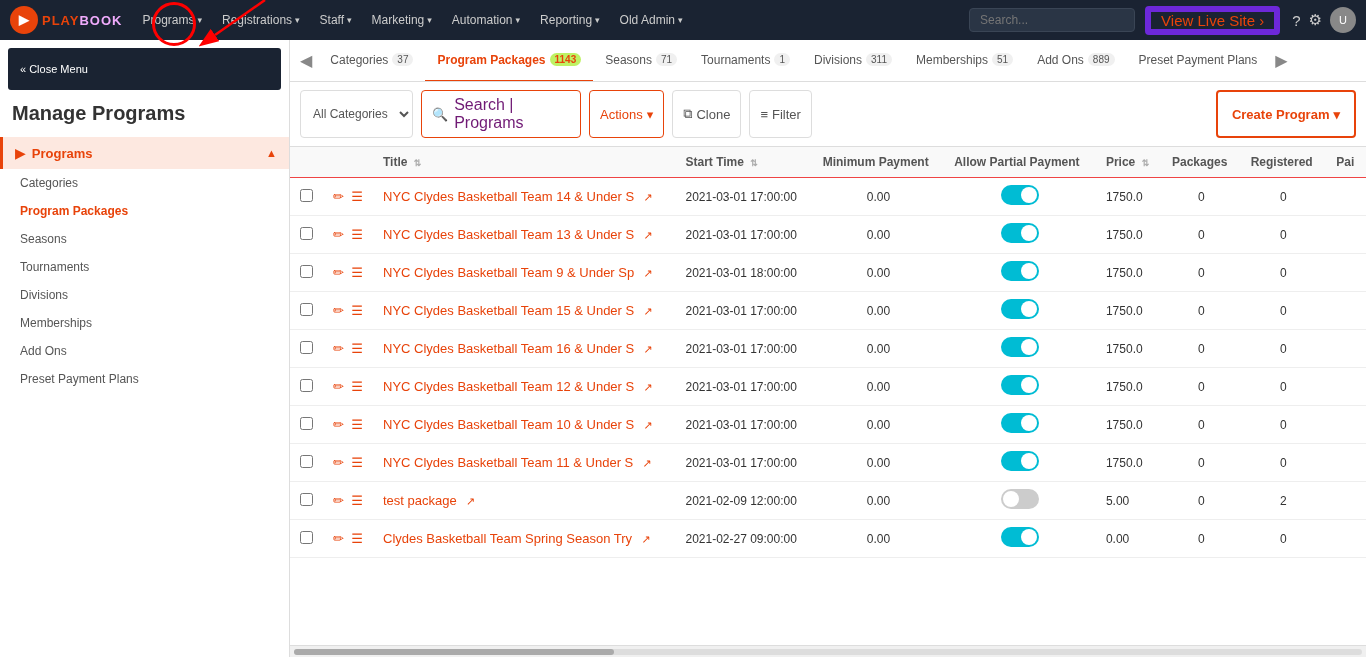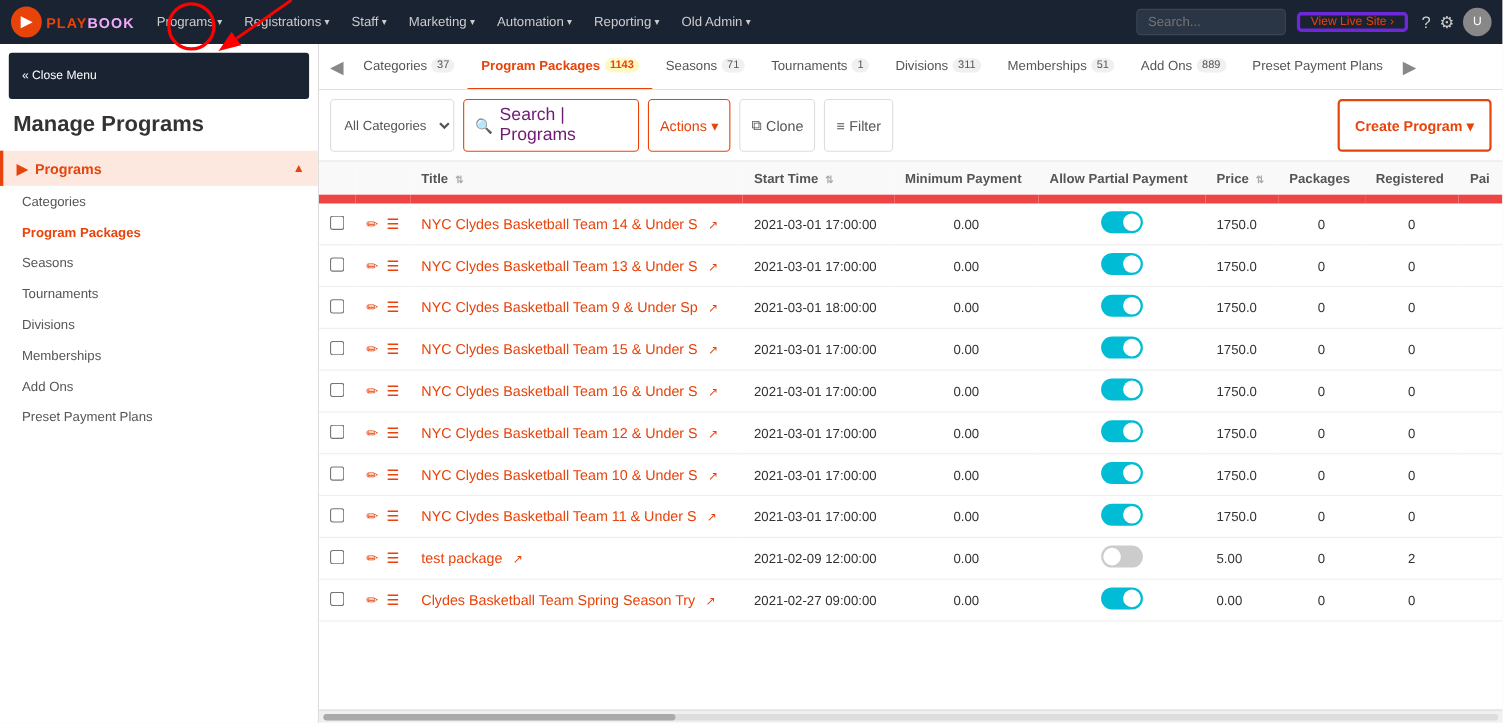--- a/index.html
+++ b/index.html
@@ -55,31 +55,31 @@
       line-height: 40px;
     }
     .nav-item .arrow { font-size: 9px; }
     .nav-spacer { flex: 1; }
     .search-box {
       background: #2a3545;
       border: 1px solid #3a4555;
       border-radius: 4px;
       padding: 4px 10px;
       color: #f97316;
-      width: 136px;
+      width: 166px;
       font-size: 12px;
     }
     .view-live-btn {
       background: transparent;
-      border: 3px solid #6d28d9;
+      border: 6px solid #6d28d9;
       color: #e8430a;
       padding: 0 10px;
       border-radius: 4px;
       cursor: pointer;
-      font-size: 11px;
+      font-size: 15px;
       margin-left: 6px;
     }
     .nav-icons { display: flex; gap: 8px; align-items: center; margin-left: 8px; }
     .nav-icon { color: #ccc; cursor: pointer; font-size: 15px; }
     .avatar {
       width: 26px; height: 26px; border-radius: 50%;
       background: #888; display: flex; align-items: center; justify-content: center;
       color: white; font-size: 11px; cursor: pointer;
     }
 
@@ -196,21 +196,21 @@
       border-bottom: 2px solid #e8430a;
       font-weight: bold;
     }
     .tab-badge {
       background: #f0f0f0;
       color: #555;
       font-size: 10px;
       padding: 1px 5px;
       border-radius: 10px;
     }
-    .tab.active .tab-badge { background: #fef9c3; color: #e8430a; }
+    .tab.active .tab-badge { background: #bef264; color: #e8430a; }
     .tab-scroll-btn {
       cursor: pointer;
       padding: 0 6px;
       color: #888;
       font-size: 16px;
     }
 
     
     .toolbar {
       background: white;
@@ -299,21 +299,21 @@
       overflow-x: auto;
       background: white;
     }
     table {
       width: 100%;
       border-collapse: collapse;
       min-width: 900px;
     }
     thead tr {
       background: #f9f9f9;
-      border-bottom: 8px solid #ef4444;
+      border-bottom: 1px solid #ef4444;
       padding-left: 12px;
     }
     th {
       padding: 8px 10px;
       text-align: left;
       font-size: 12px;
       color: #555;
       font-weight: bold;
       white-space: nowrap;
     }

